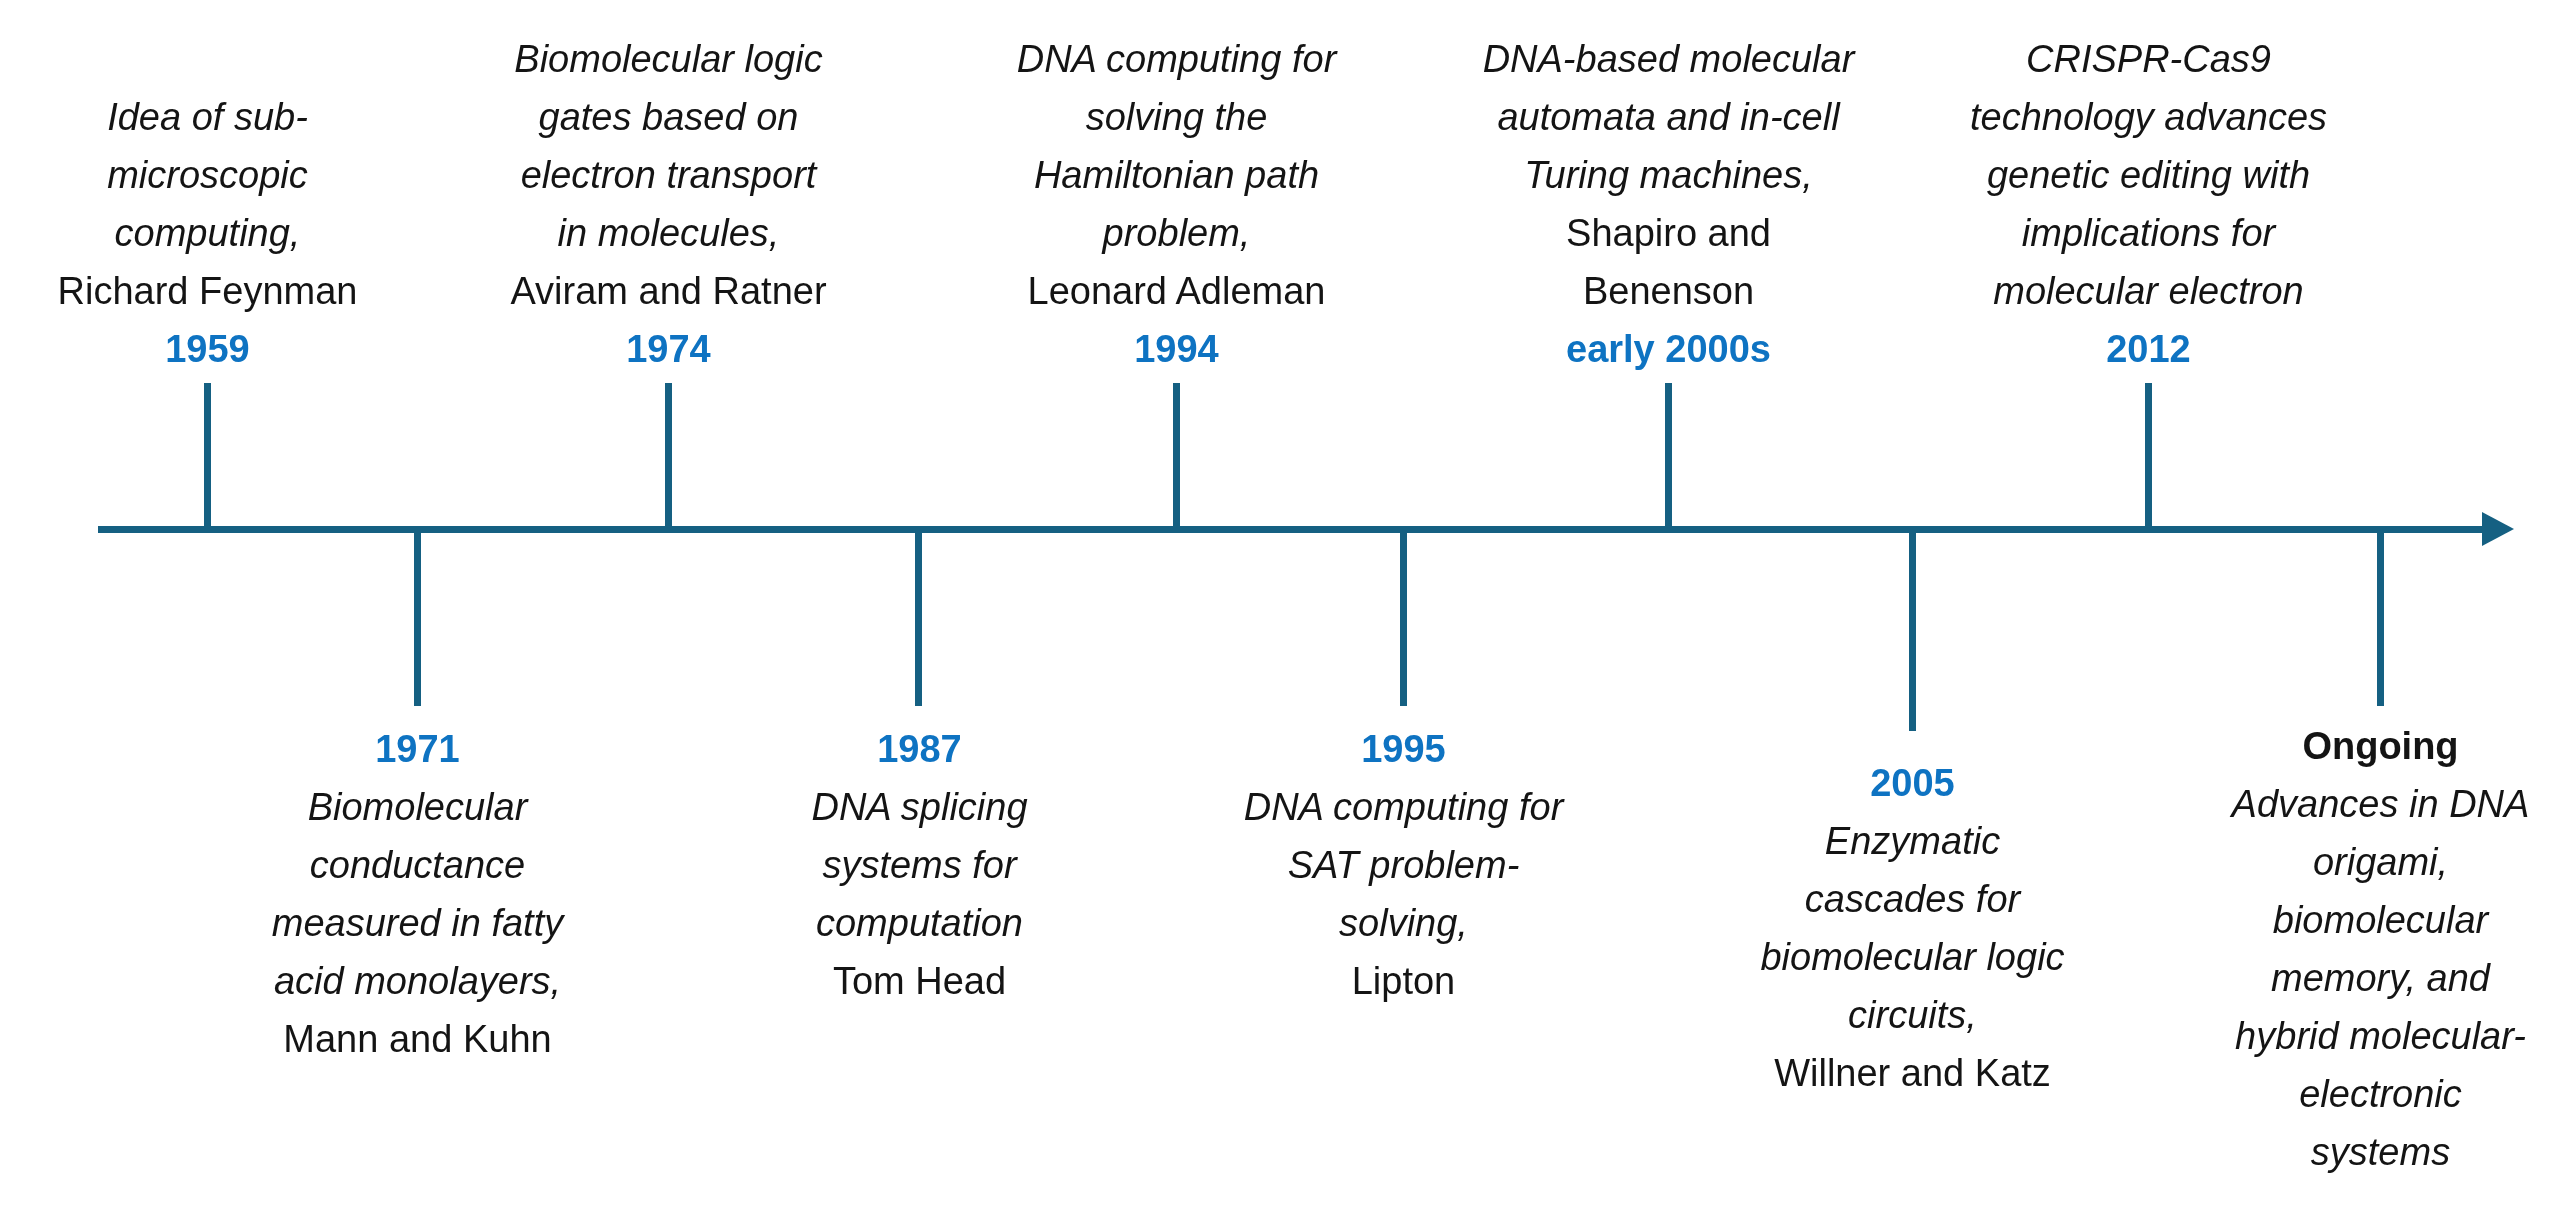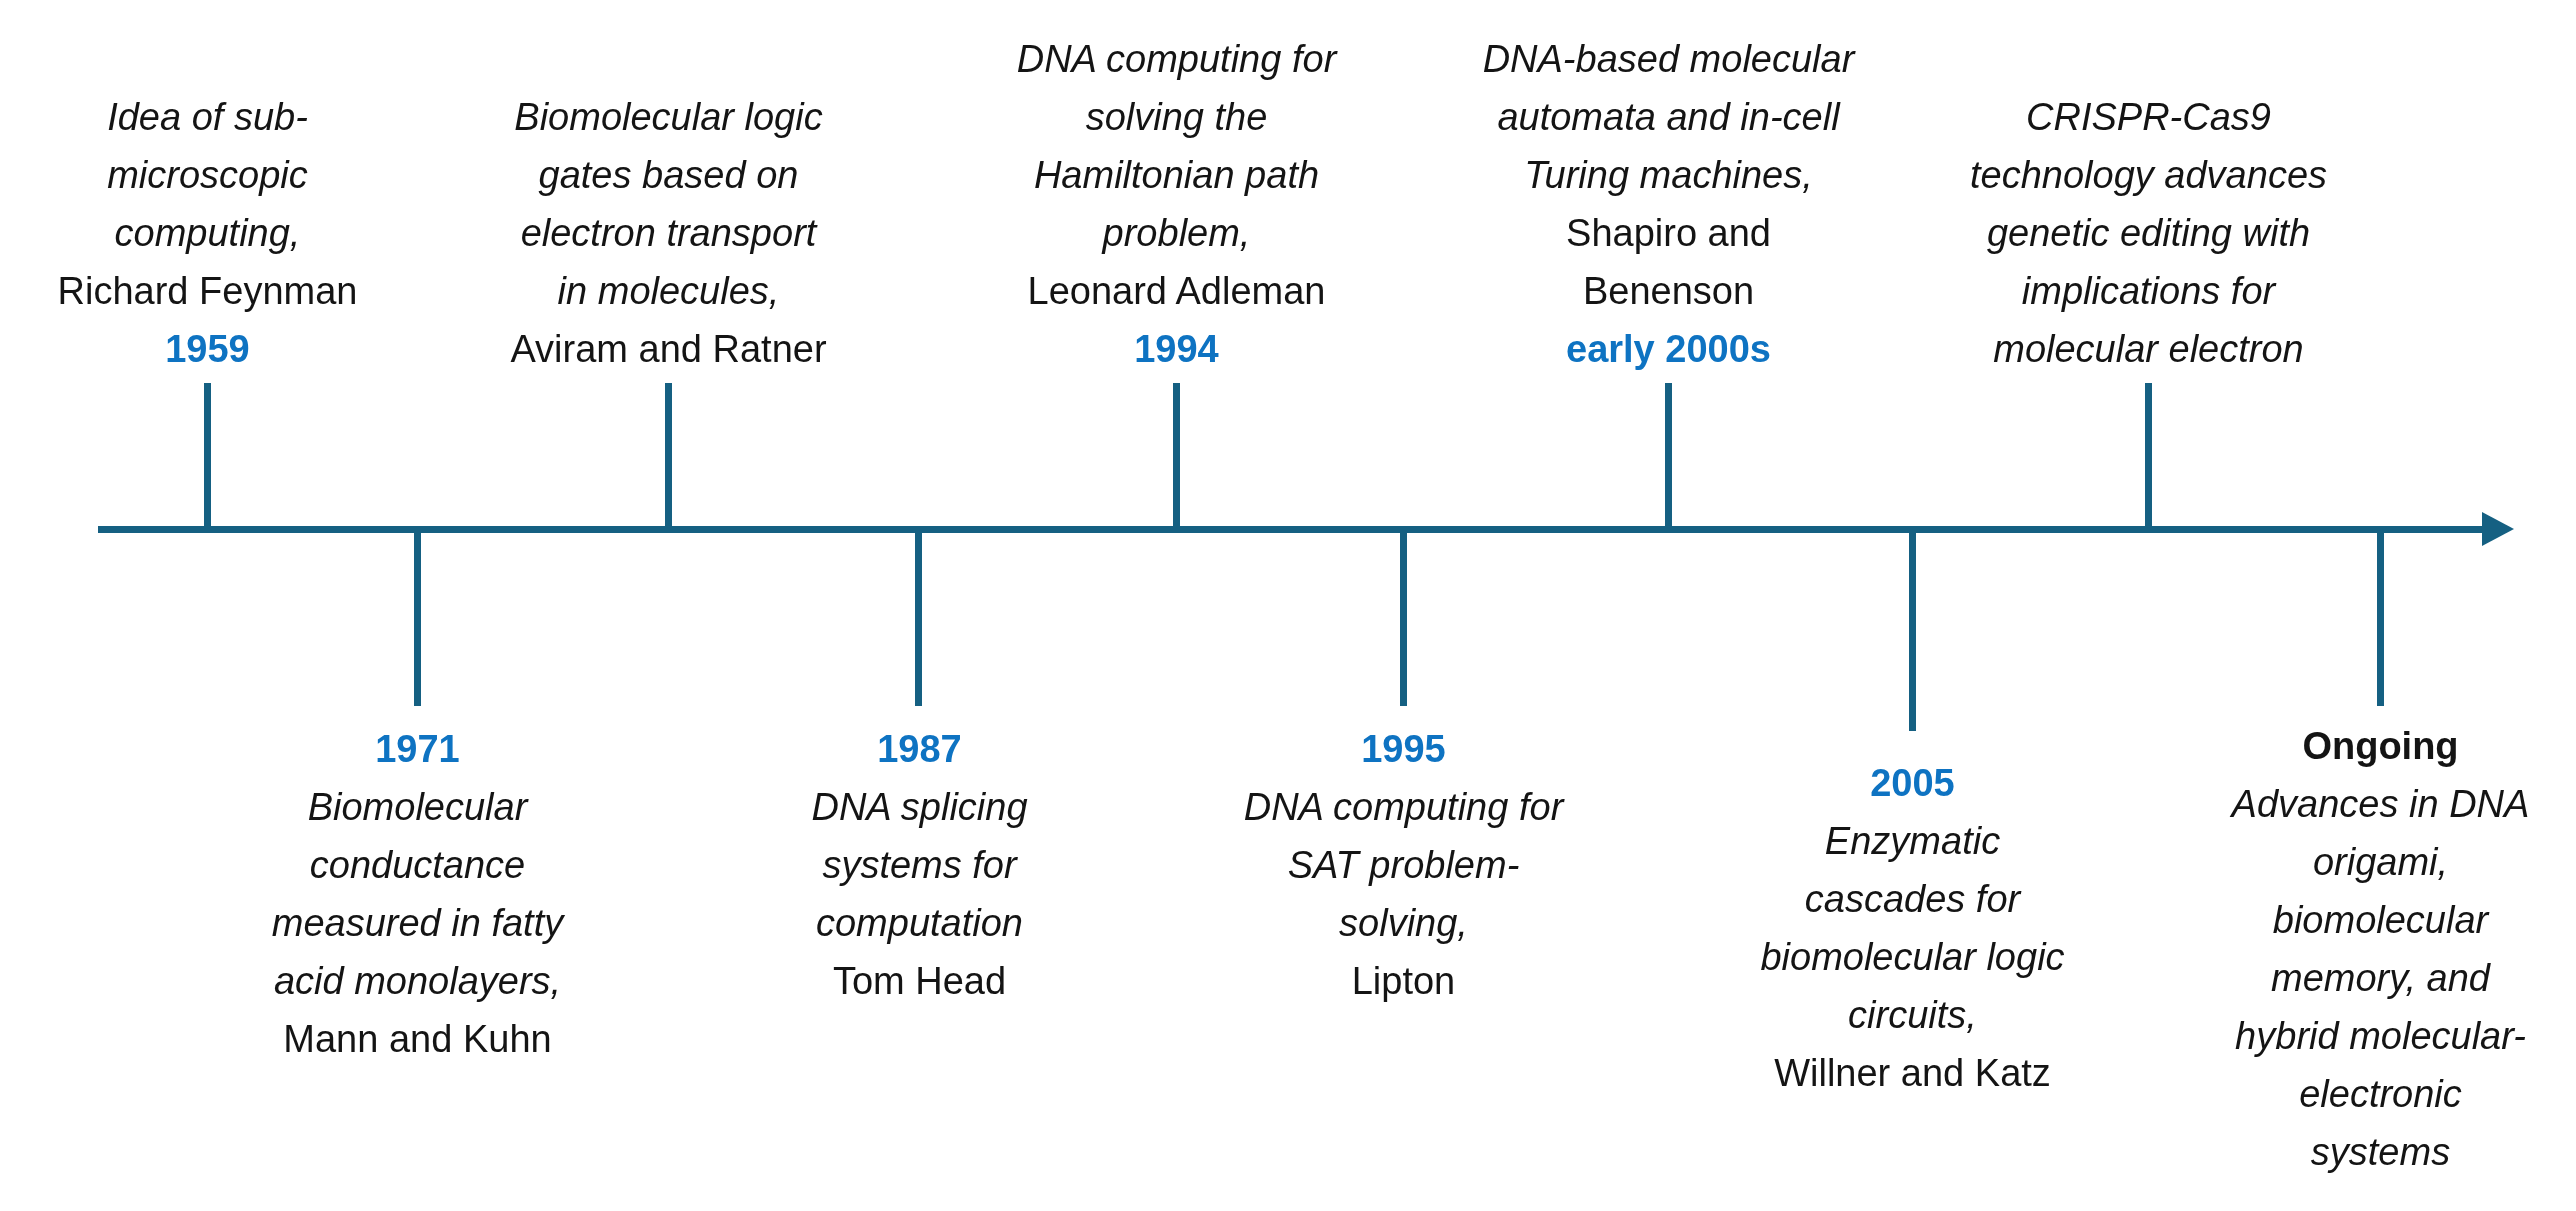--- a/index.html
+++ b/index.html
@@ -95,20 +95,21 @@
 <div class="event above" style="left:401px; bottom:834px">
   <div class="desc">
       <div class="line">Biomolecular logic</div>
       <div class="line">gates based on</div>
       <div class="line">electron transport</div>
       <div class="line">in molecules,</div>
     </div>
   <div class="names">
       <div class="line">Aviram and Ratner</div>
     </div>
+  <div class="year">1974</div>
 </div>
 
 <div class="event above" style="left:909px; bottom:834px">
   <div class="desc">
       <div class="line">DNA computing for</div>
       <div class="line">solving the</div>
       <div class="line">Hamiltonian path</div>
       <div class="line">problem,</div>
     </div>
   <div class="names">
@@ -132,20 +133,21 @@
 
 <div class="event above" style="left:1881px; bottom:834px">
   <div class="desc">
       <div class="line">CRISPR-Cas9</div>
       <div class="line">technology advances</div>
       <div class="line">genetic editing with</div>
       <div class="line">implications for</div>
       <div class="line">molecular electron</div>
     </div>
   <div class="names"></div>
+  <div class="year">2012</div>
 </div>
 
 <div class="event below" style="left:150px; top:720px">
   <div class="year">1971</div>
   <div class="desc">
       <div class="line">Biomolecular</div>
       <div class="line">conductance</div>
       <div class="line">measured in fatty</div>
       <div class="line">acid monolayers,</div>
     </div>

